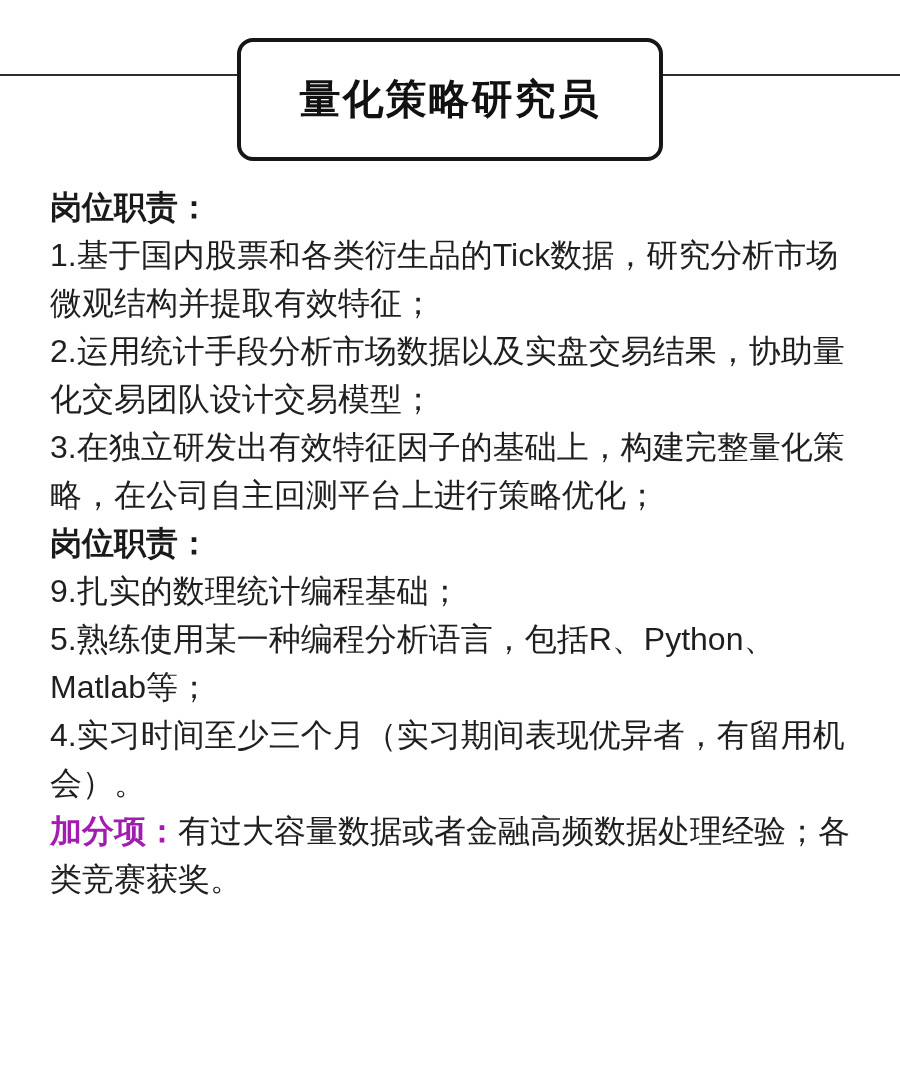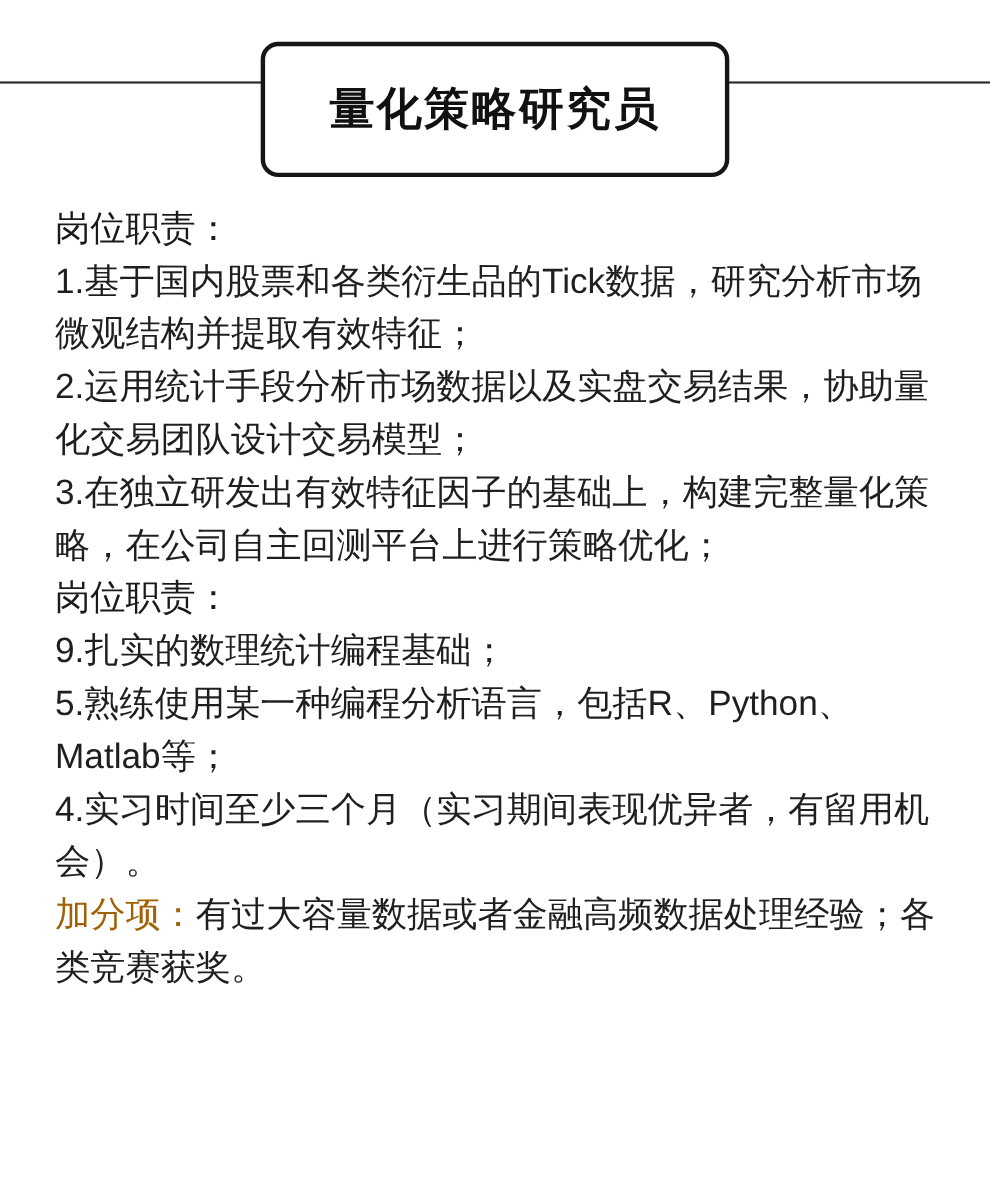--- a/index.html
+++ b/index.html
@@ -59,26 +59,26 @@
     color: #1f1f1f;
     font-size: 32px;
     line-height: 48px;
     text-align: left;
   }
   .content p {
     margin: 0;
     padding: 0;
   }
   .heading {
-    font-weight: normal;
+    font-weight: bold;
     color: #1a1a1a;
   }
   .bonus-label {
-    font-weight: normal;
-    color: #a16207;
+    font-weight: bold;
+    color: #a21caf;
   }
 </style>
 </head>
 <body>
 
 <div class="page">
 
   <div class="header-rule"></div>
 
   <div class="title-box">

